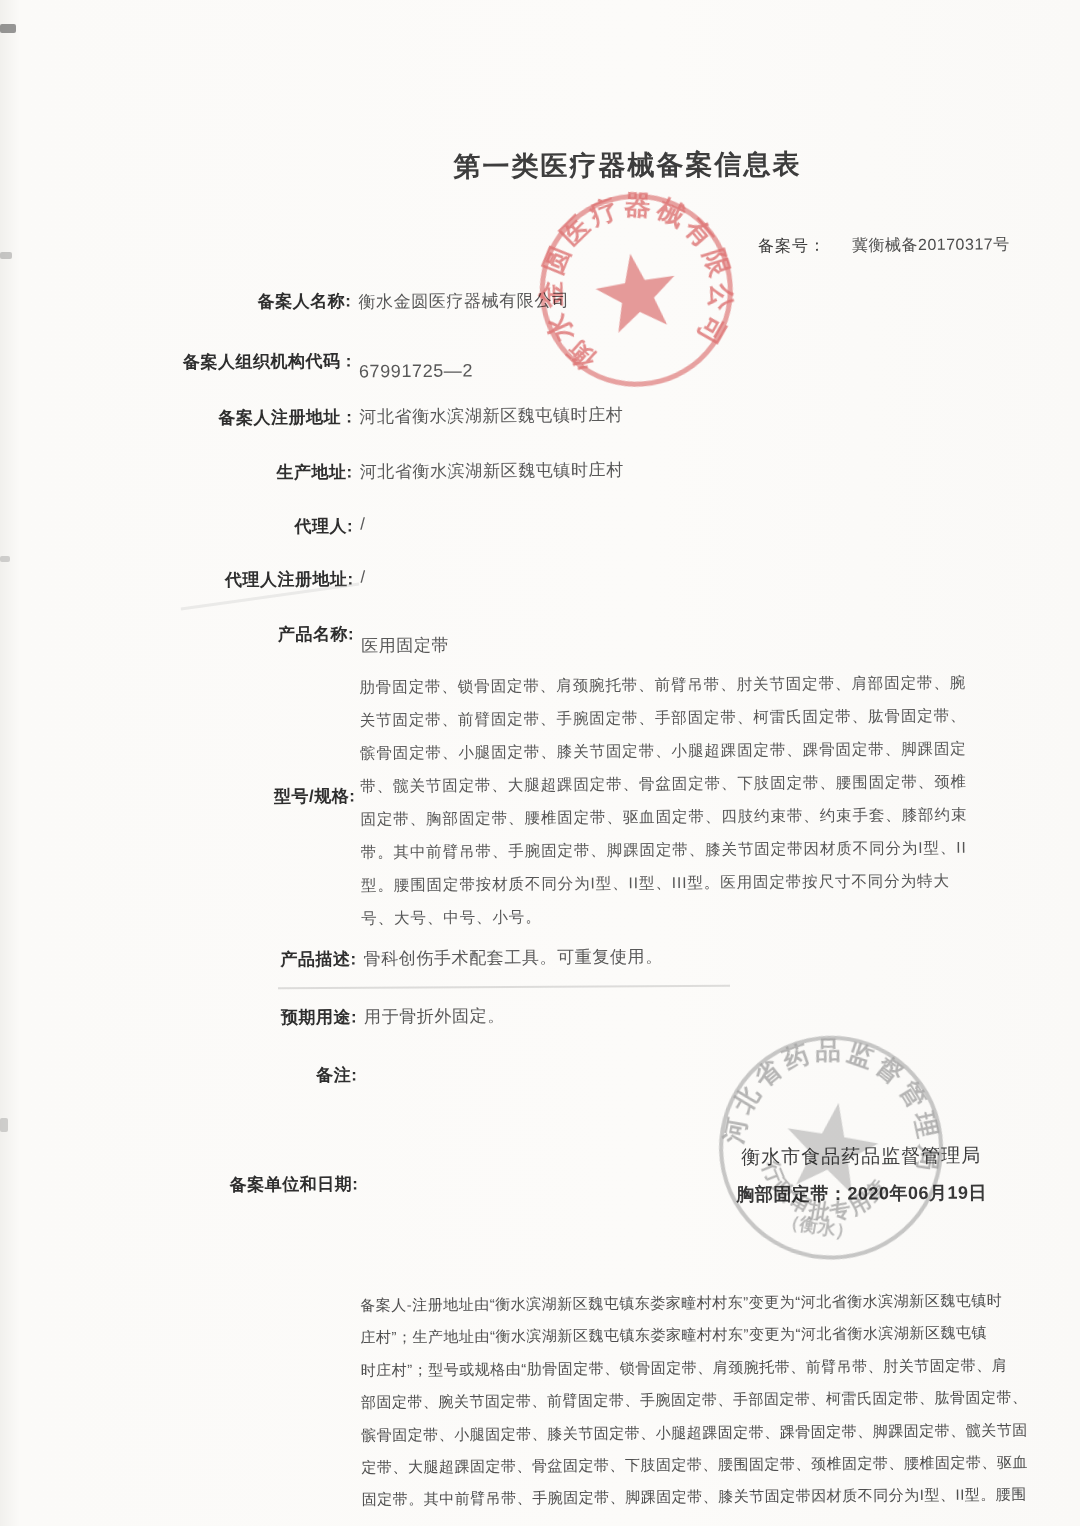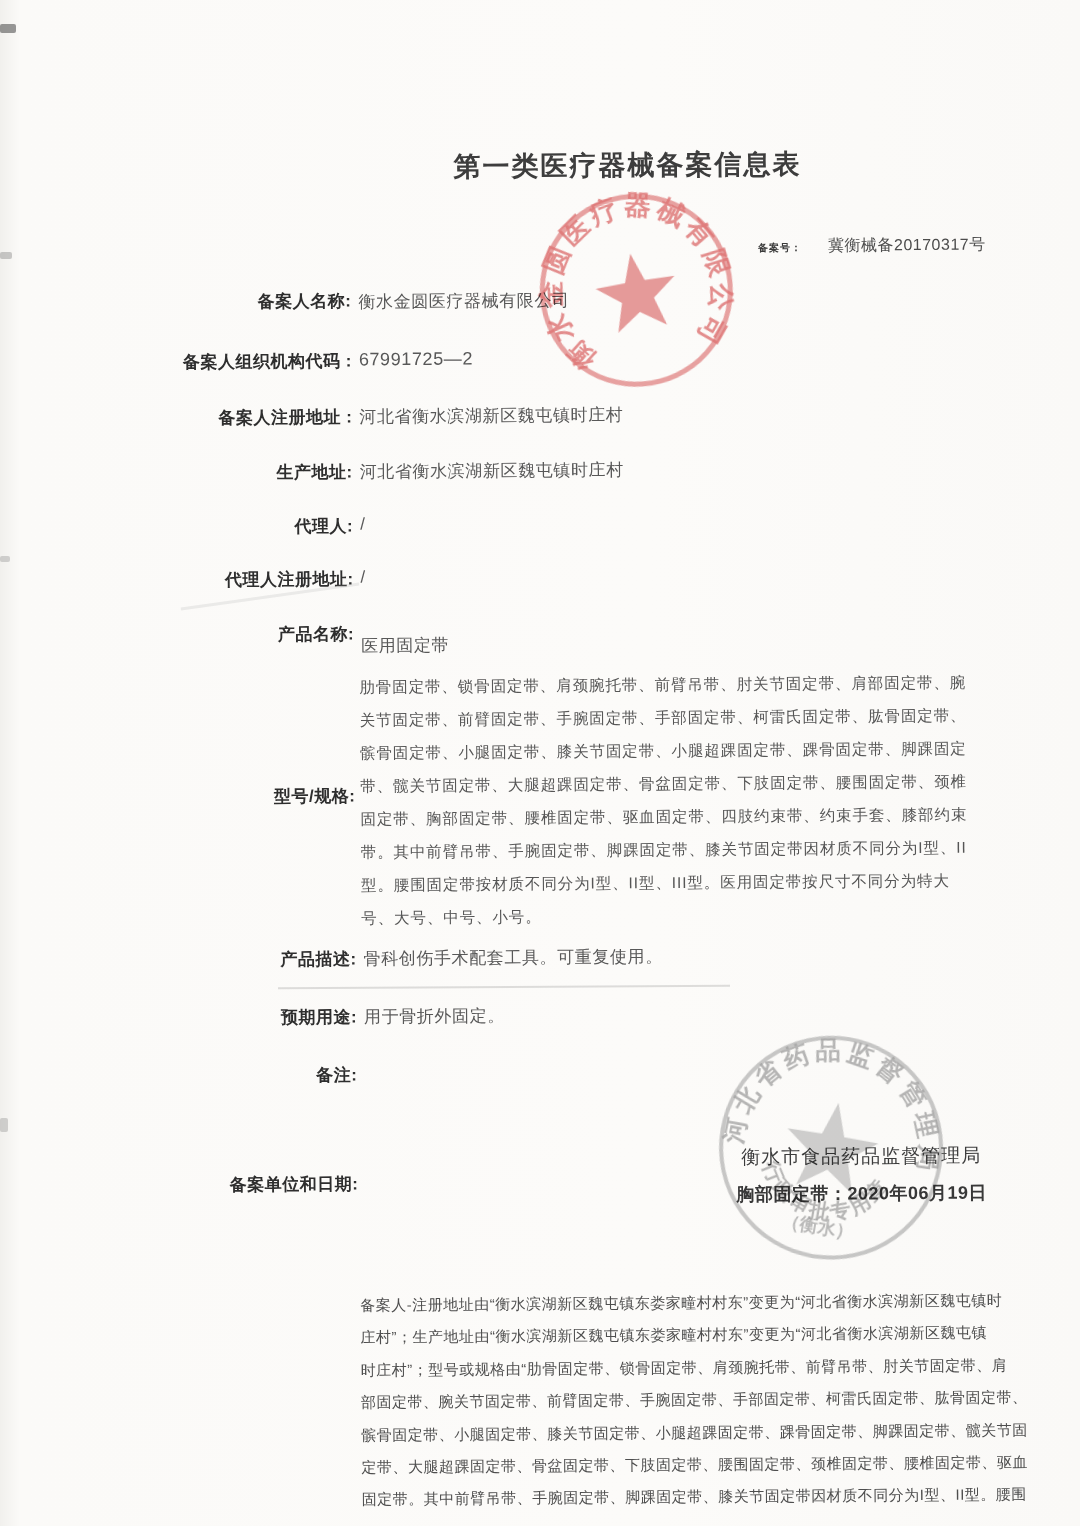--- a/index.html
+++ b/index.html
@@ -7,21 +7,21 @@
     position:relative;width:1080px;height:1526px;overflow:hidden;
     background:linear-gradient(90deg,#f1f0ed 0px,#fbfaf8 20px,#fcfbf9 60%,#faf9f7 100%);
     font-family:"Liberation Sans",sans-serif;
   }
   .content{position:absolute;inset:0;transform:rotate(-0.45deg);transform-origin:540px 760px;}
   .doc-title{
     position:absolute;left:452px;top:148px;width:360px;text-align:center;
     font-size:27px;font-weight:600;color:#3d3d3d;letter-spacing:2px;white-space:nowrap;
   }
   .regno{position:absolute;left:762px;top:238px;white-space:nowrap;}
-  .regno .lab{font-size:10px;font-weight:700;color:#3a3a3a;letter-spacing:1px;margin-right:26px;}
+  .regno .lab{font-size:16px;font-weight:400;color:#3a3a3a;letter-spacing:1px;margin-right:26px;}
   .regno .val{font-size:16px;color:#4c4c4c;letter-spacing:.5px;}
   .row-label{
     position:absolute;left:30px;width:325px;text-align:right;
     font-size:17px;font-weight:700;color:#2e2e2e;letter-spacing:.5px;white-space:nowrap;
   }
   .row-value{
     position:absolute;left:362px;font-size:17px;color:#585858;letter-spacing:.6px;white-space:nowrap;
   }
   .spec-lines{position:absolute;left:360px;top:669px;}
   .spec-line{font-size:15.5px;line-height:33px;color:#565656;letter-spacing:.9px;white-space:nowrap;}
@@ -50,21 +50,21 @@
     <div class="doc-title">第一类医疗器械备案信息表</div>
 
     <div class="regno">
       <span class="lab">备案号：</span><span class="val">冀衡械备20170317号</span>
     </div>
 
     <div class="row-label" style="top:288px">备案人名称:</div>
     <div class="row-value" style="top:289px">衡水金圆医疗器械有限公司</div>
 
     <div class="row-label" style="top:348px">备案人组织机构代码 :</div>
-    <div class="row-value" style="top:348px;font-size:18px">67991725—2</div>
+    <div class="row-value" style="top:360px;font-size:18px">67991725—2</div>
 
     <div class="row-label" style="top:404px">备案人注册地址 :</div>
     <div class="row-value" style="top:404px">河北省衡水滨湖新区魏屯镇时庄村</div>
 
     <div class="row-label" style="top:459px">生产地址:</div>
     <div class="row-value" style="top:459px">河北省衡水滨湖新区魏屯镇时庄村</div>
 
     <div class="row-label" style="top:513px">代理人:</div>
     <div class="row-value" style="top:513px">/</div>
 

